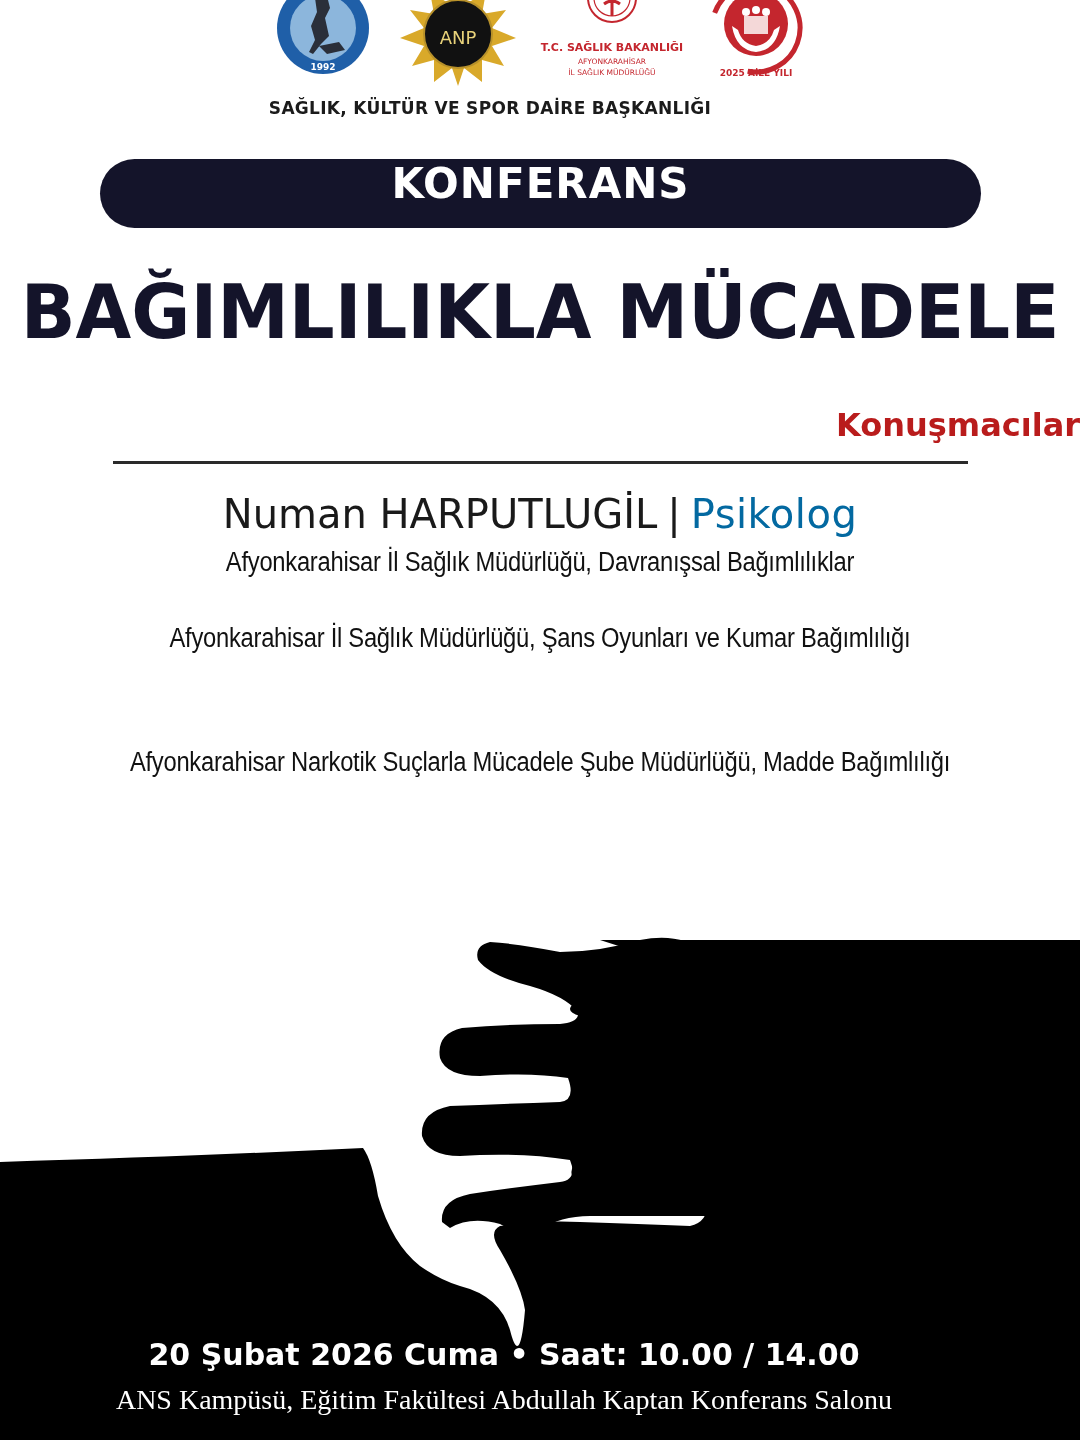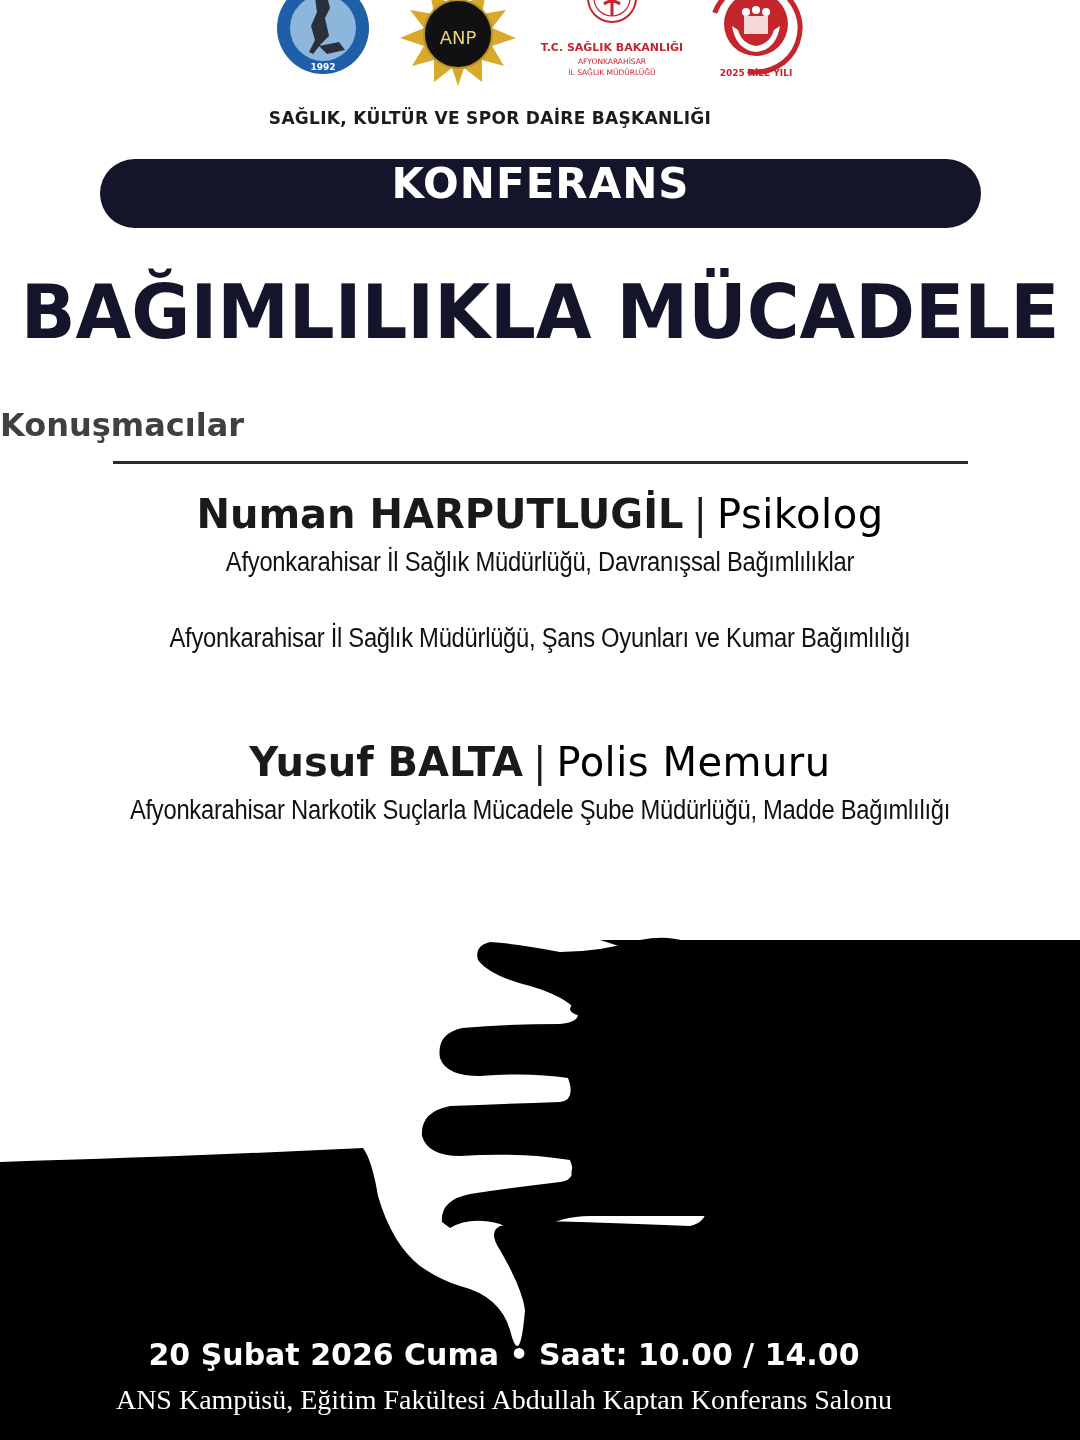--- a/index.html
+++ b/index.html
@@ -4,42 +4,42 @@
 <style>
   * { margin: 0; padding: 0; box-sizing: border-box; }
   html, body { width: 1080px; height: 1440px; background: #ffffff; overflow: hidden; }
   body { position: relative; font-family: "DejaVu Sans", sans-serif; color: #15152a; }
 
   .logos { position: absolute; top: 0; left: 0; width: 1080px; height: 90px; }
   .logo { position: absolute; }
 
   .dept { position: absolute; top: 98px; left: 0; width: 980px; text-align: center;
           font-family: "DejaVu Sans", sans-serif; font-weight: bold; font-size: 17px;
-          color: #1b1b1b; letter-spacing: 0.3px; margin-top: 10px; }
+          color: #1b1b1b; letter-spacing: 0.3px; }
 
   .pill { position: absolute; left: 100px; top: 159px; width: 881px; height: 69px;
           border-radius: 35px; background: #14142a; display: flex; 
           justify-content: center; }
   .pill span { color: #ffffff; font-family: "DejaVu Sans", sans-serif; font-weight: bold;
                font-size: 42px; letter-spacing: 1px; }
 
   .main-title { position: absolute; top: 270px; left: 0; width: 1080px; text-align: center;
                 font-family: "DejaVu Sans", sans-serif; font-weight: bold; font-size: 72px;
                 color: #14142a; letter-spacing: 0px; transform: scaleY(1.05); }
 
-  .speakers-heading { position: absolute; top: 406px; left: 0; width: 1080px; text-align: left;
+  .speakers-heading { position: absolute; top: 406px; left: 0; width: 1080px; text-align: right;
                       font-family: "DejaVu Sans", sans-serif; font-weight: bold; font-size: 32px;
-                      color: #404040; }
+                      color: #b91c1c; }
   .divider { position: absolute; left: 113px; top: 461px; width: 855px; height: 3px; background: #2a2a2a; }
 
   .speaker { position: absolute; left: 0; width: 1080px; text-align: center; }
   .speaker .name-line { font-size: 40px; line-height: 48px; color: #1a1a1a; white-space: nowrap; }
-  .speaker .name { font-family: "DejaVu Sans", sans-serif; font-weight: bold; }
+  .speaker .name { font-family: "DejaVu Sans", sans-serif; font-weight: normal; }
   .speaker .sep { font-family: "DejaVu Sans", sans-serif; font-weight: normal; margin: 0 10px; }
-  .speaker .role { font-family: "DejaVu Sans", sans-serif; font-weight: normal; color: #000000; letter-spacing: 0.5px; }
+  .speaker .role { font-family: "DejaVu Sans", sans-serif; font-weight: normal; color: #0369a1; letter-spacing: 0.5px; }
   .speaker .affil { font-family: "Liberation Sans", sans-serif; font-size: 27px; line-height: 36px; margin-top: 6px;
                     color: #111111; letter-spacing: -0.3px; transform: scaleX(0.88); display: inline-block; white-space: nowrap; }
 
   .s1 { top: 490px; }
   .s2 { top: 614px; }
   .s3 { top: 738px; }
 
   .hands { position: absolute; left: 0; top: 860px; width: 1080px; height: 580px; }
 
   .event { position: absolute; left: 0; width: 1008px; text-align: center; color: #ffffff; }
@@ -102,23 +102,20 @@
     <span class="name">Numan HARPUTLUGİL</span><span class="sep">|</span><span class="role">Psikolog</span>
   </div>
   <div class="affil">Afyonkarahisar İl Sağlık Müdürlüğü, Davranışsal Bağımlılıklar</div>
 </div>
 
 <div class="speaker s2">
   <div class="affil">Afyonkarahisar İl Sağlık Müdürlüğü, Şans Oyunları ve Kumar Bağımlılığı</div>
 </div>
 
 <div class="speaker s3">
-  <div class="name-line">
-    <span class="name">Yusuf BALTA</span><span class="sep">|</span><span class="role">Polis Memuru</span>
-  </div>
   <div class="affil">Afyonkarahisar Narkotik Suçlarla Mücadele Şube Müdürlüğü, Madde Bağımlılığı</div>
 </div>
 
 <svg class="hands" viewBox="0 0 1080 580" width="1080" height="580">
 
   <path fill="#000000" d="
     M1080 82
     L760 134
     Q735 118 705 92
     Q680 72 640 80

